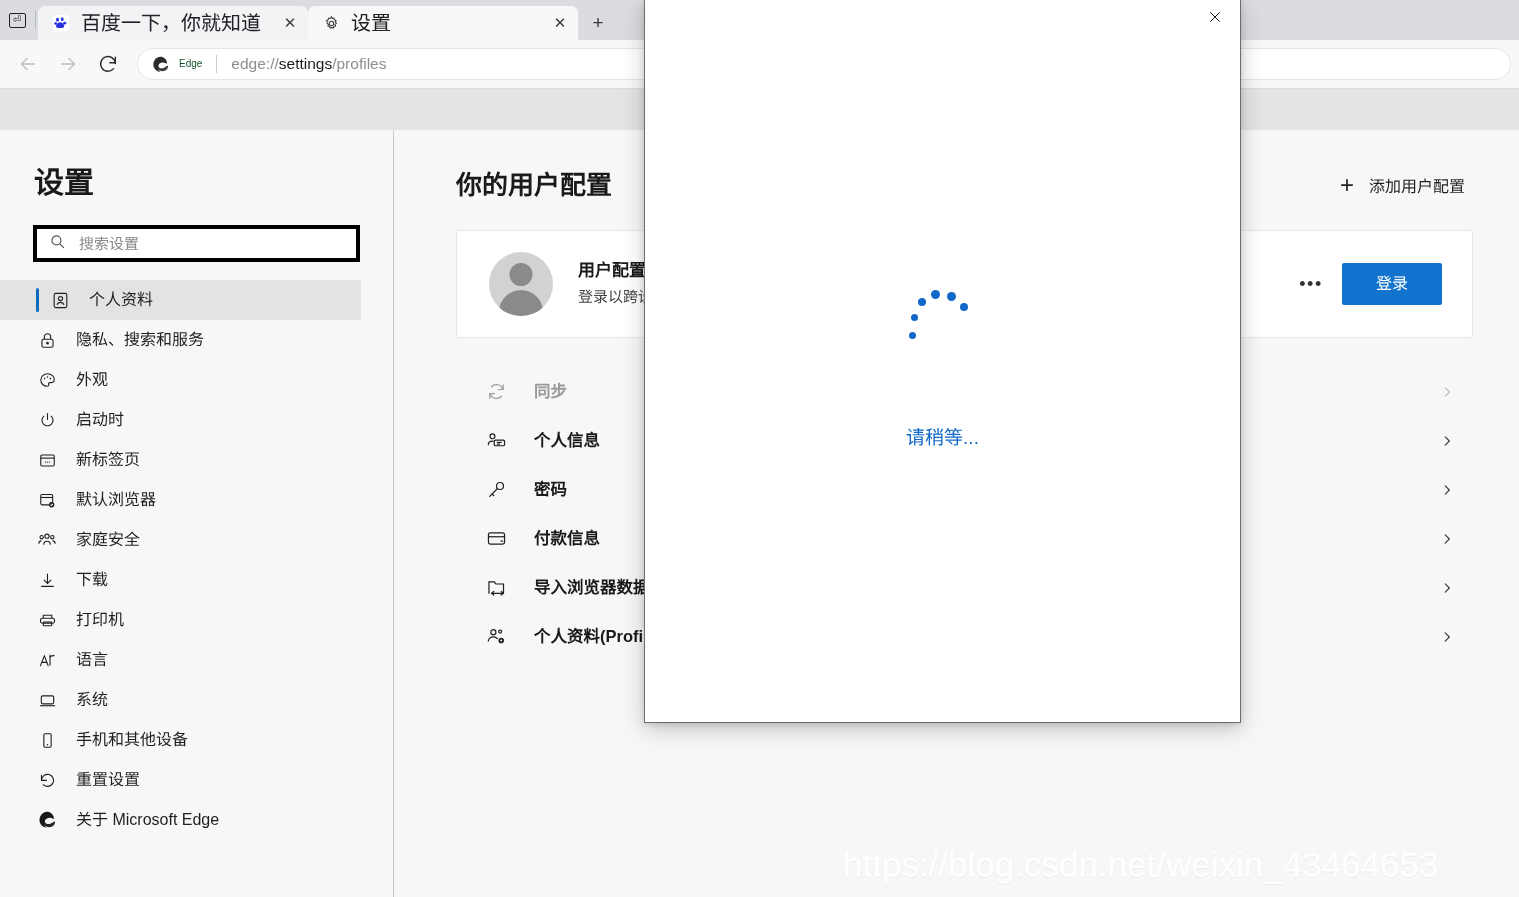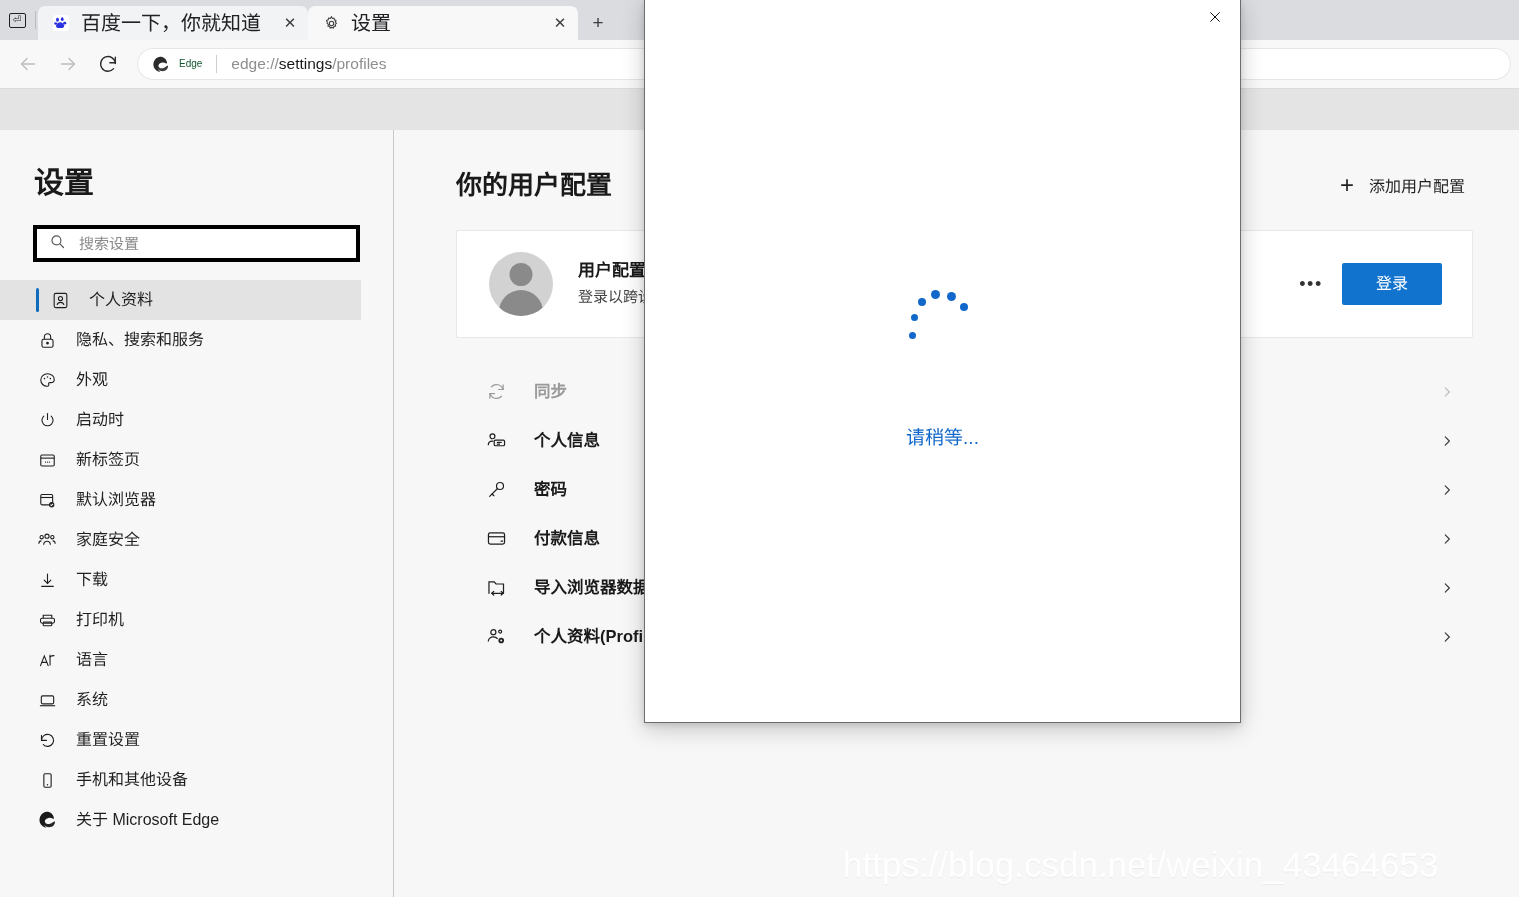--- a/index.html
+++ b/index.html
@@ -477,36 +477,36 @@
             <svg width="19" height="19" viewBox="0 0 24 24" fill="none" stroke="#1f1f1f" stroke-width="1.4">
               <rect x="4.2" y="6.2" width="15.6" height="10" rx="1.6"></rect>
               <path d="M2.4 18.6h19.2"></path>
             </svg>
           </span>
           <span class="lbl">系统</span>
         </div>
 
         <div class="navitem">
           <span class="ico">
+            <svg width="19" height="19" viewBox="0 0 24 24" fill="none" stroke="#1f1f1f" stroke-width="1.4">
+              <rect x="7.4" y="3.4" width="9.2" height="17.2" rx="1.6"></rect>
+              <circle cx="12" cy="17.4" r=".9" fill="#1f1f1f" stroke="none"></circle>
+            </svg>
+          </span>
+          <span class="lbl">手机和其他设备</span>
+        </div>
+
+        <div class="navitem">
+          <span class="ico">
             <svg width="19" height="19" viewBox="0 0 24 24" fill="none" stroke="#1f1f1f" stroke-width="1.4" stroke-linecap="round">
               <path d="M4.4 11.8a7.6 7.6 0 1 1 2.3 5.5"></path>
               <path d="M4.4 5.4v6.4h6.4"></path>
             </svg>
           </span>
           <span class="lbl">重置设置</span>
-        </div>
-
-        <div class="navitem">
-          <span class="ico">
-            <svg width="19" height="19" viewBox="0 0 24 24" fill="none" stroke="#1f1f1f" stroke-width="1.4">
-              <rect x="7.4" y="3.4" width="9.2" height="17.2" rx="1.6"></rect>
-              <circle cx="12" cy="17.4" r=".9" fill="#1f1f1f" stroke="none"></circle>
-            </svg>
-          </span>
-          <span class="lbl">手机和其他设备</span>
         </div>
 
         <div class="navitem">
           <span class="ico">
             <svg width="20" height="20" viewBox="0 0 24 24">
               <path d="M21.6 14c0 3-2.2 6.6-7.2 6.6-4 0-6.9-2.6-6.9-5.6 0-2 1.1-3.4 2.5-4.2-1.7 3.3.3 6 3.4 6 2.4 0 4-.9 5.3-1.9.9-.7 2.9-1.6 2.9-.9z" fill="#242424"></path>
               <path d="M11.6 2.2c4.8 0 8 3.2 8.6 7.3.2 1.2-.3 1.5-1 1.1-1.6-1-3.5-1.5-5.4-1.1-3.8.8-5.4 3.6-5.2 6.6.1 2.1 1.3 4.3 3.4 5.5C7 21 3 17.2 3 12.1c0-5.3 4.3-9.9 8.6-9.9z" fill="#1a1a1a"></path>
             </svg>
           </span>
           <span class="lbl">关于 Microsoft Edge</span>

